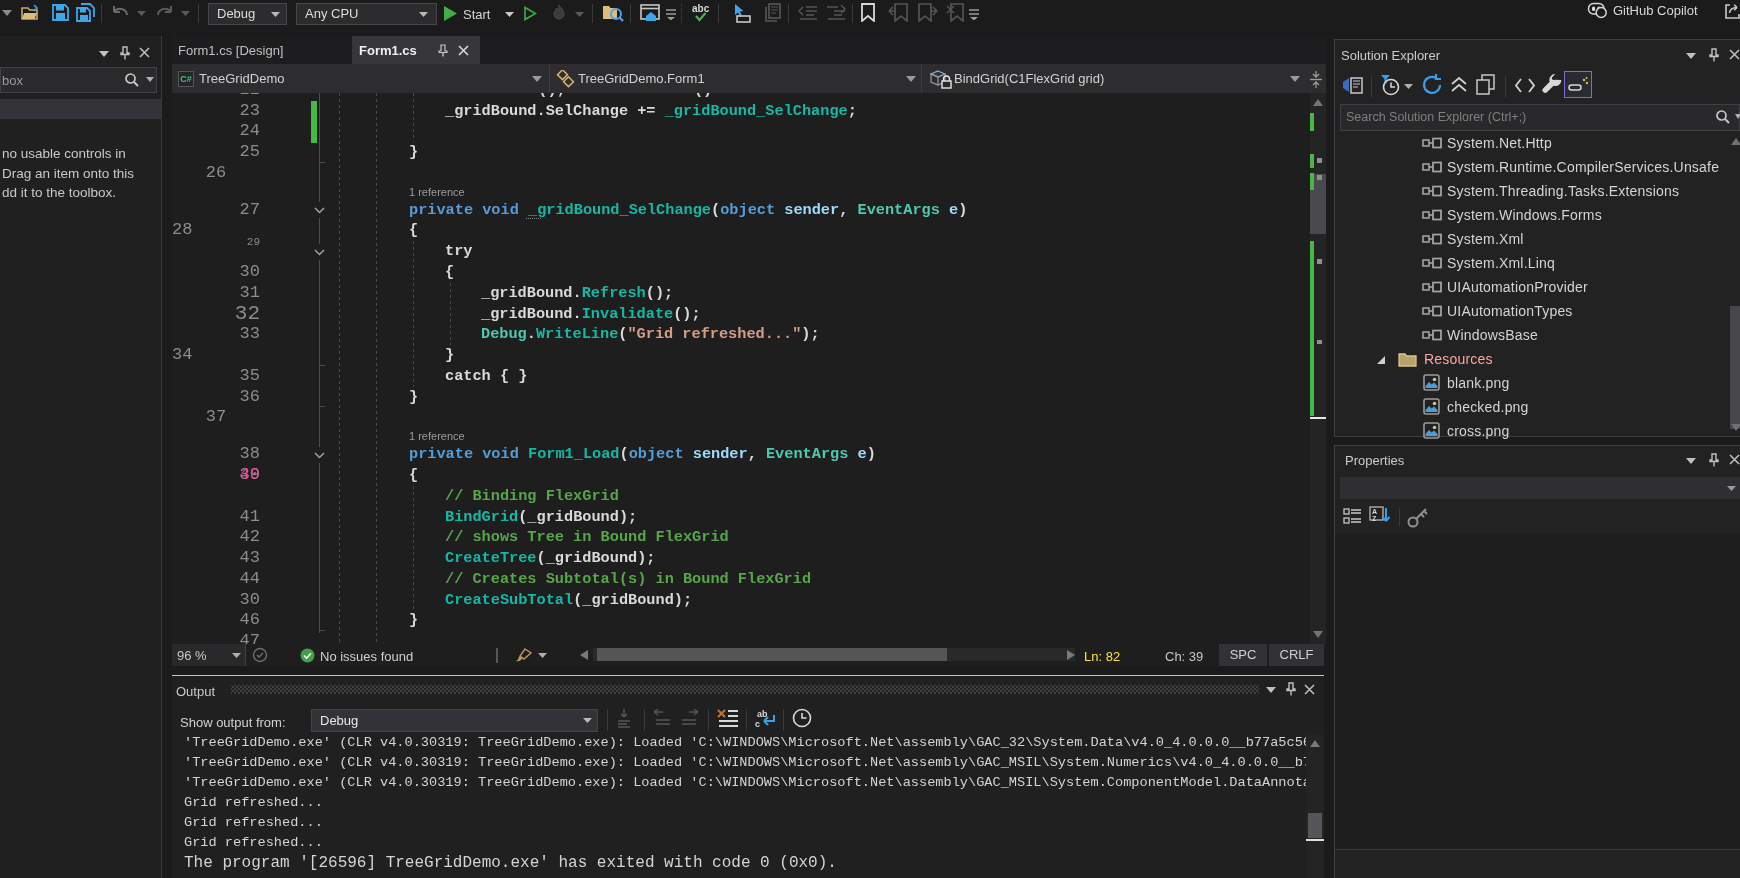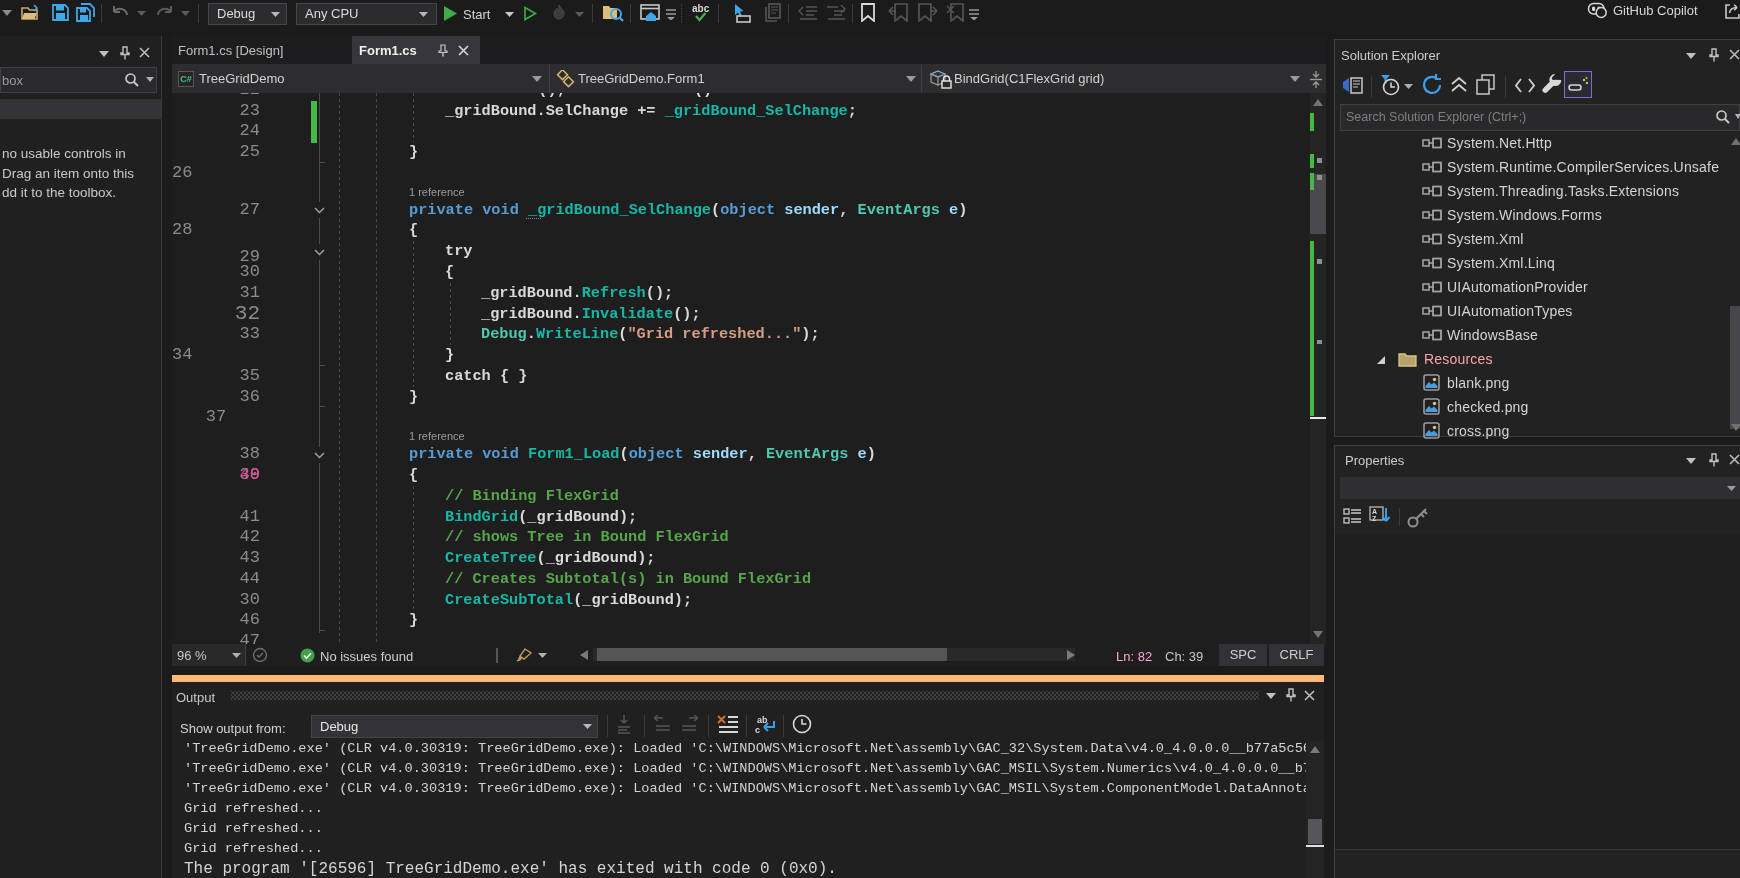--- a/index.html
+++ b/index.html
@@ -217,24 +217,24 @@
     <div class="a" style="left:147px;top:0;width:1px;height:540px;background:#4d4d50"></div>
     <div class="a" style="left:147px;top:68.9px;width:6px;height:1px;background:#4d4d50"></div>
     <div class="a" style="left:147px;top:271.9px;width:6px;height:1px;background:#4d4d50"></div>
     <div class="a" style="left:147px;top:313.4px;width:6px;height:1px;background:#4d4d50"></div>
     <div class="a" style="left:147px;top:537.1px;width:6px;height:1px;background:#4d4d50"></div>
     <div class="a" style="left:139px;top:7.6px;width:6px;height:42px;background:#45b845"></div>
     <div class="a mono" style="left:0;top:-13.2px;width:88px;height:21px;line-height:20.77px;text-align:right;color:#8c8c8c;font-size:17px;font-weight:normal">22</div>
     <div class="a mono" style="left:0;top:7.6px;width:88px;height:21px;line-height:20.77px;text-align:right;color:#8c8c8c;font-size:17px;font-weight:normal">23</div>
     <div class="a mono" style="left:0;top:28.4px;width:88px;height:21px;line-height:20.77px;text-align:right;color:#8c8c8c;font-size:17px;font-weight:normal">24</div>
     <div class="a mono" style="left:0;top:49.1px;width:88px;height:21px;line-height:20.77px;text-align:right;color:#8c8c8c;font-size:17px;font-weight:normal">25</div>
-    <div class="a mono" style="left:0;top:69.9px;width:88px;height:21px;line-height:20.77px;text-align:left;color:#8c8c8c;font-size:17px;font-weight:normal">26</div>
+    <div class="a mono" style="left:0;top:69.9px;width:88px;height:21px;line-height:20.77px;text-align:center;color:#8c8c8c;font-size:17px;font-weight:normal">26</div>
     <div class="a mono" style="left:0;top:106.7px;width:88px;height:21px;line-height:20.77px;text-align:right;color:#8c8c8c;font-size:17px;font-weight:normal">27</div>
     <div class="a mono" style="left:0;top:127.4px;width:88px;height:21px;line-height:20.77px;text-align:left;color:#8c8c8c;font-size:17px;font-weight:normal">28</div>
-    <div class="a mono" style="left:0;top:154px;width:88px;height:21px;line-height:20.77px;text-align:right;color:#8c8c8c;font-size:17px;font-weight:normal">29</div>
+    <div class="a mono" style="left:0;top:139px;width:88px;height:21px;line-height:20.77px;text-align:right;color:#8c8c8c;font-size:11px;font-weight:normal">29</div>
     <div class="a mono" style="left:0;top:169.0px;width:88px;height:21px;line-height:20.77px;text-align:right;color:#8c8c8c;font-size:17px;font-weight:normal">30</div>
     <div class="a mono" style="left:0;top:189.8px;width:88px;height:21px;line-height:20.77px;text-align:right;color:#8c8c8c;font-size:17px;font-weight:normal">31</div>
     <div class="a mono" style="left:0;top:210.5px;width:88px;height:21px;line-height:20.77px;text-align:right;color:#8c8c8c;font-size:21px;font-weight:normal">32</div>
     <div class="a mono" style="left:0;top:231.3px;width:88px;height:21px;line-height:20.77px;text-align:right;color:#8c8c8c;font-size:17px;font-weight:normal">33</div>
     <div class="a mono" style="left:0;top:252.1px;width:88px;height:21px;line-height:20.77px;color:#8c8c8c;font-size:17px;font-weight:normal">34</div>
     <div class="a mono" style="left:0;top:272.8px;width:88px;height:21px;line-height:20.77px;text-align:right;color:#8c8c8c;font-size:17px;font-weight:normal">35</div>
     <div class="a mono" style="left:0;top:293.6px;width:88px;height:21px;line-height:20.77px;text-align:right;color:#8c8c8c;font-size:17px;font-weight:normal">36</div>
     <div class="a mono" style="left:0;top:314.4px;width:88px;height:21px;line-height:20.77px;text-align:center;color:#8c8c8c;font-size:17px;font-weight:normal">37</div>
     <div class="a mono" style="left:0;top:351.1px;width:88px;height:21px;line-height:20.77px;text-align:right;color:#8c8c8c;font-size:17px;font-weight:normal">38</div>
     <div class="a mono" style="left:0;top:371.9px;width:88px;height:21px;line-height:20.77px;text-align:right;color:#8c8c8c;font-size:17px;font-weight:normal">39</div>
@@ -326,26 +326,26 @@
       <path d="M0 0 L9 0 L4.5 5 Z" fill="#b0b0b0"></path>
     </svg>
     <svg class="a" style="left:408px;top:6px" width="8" height="10">
       <path d="M8 0 L8 10 L0 5 Z" fill="#7a7a7e"></path>
     </svg>
     <div class="a" style="left:421px;top:4px;width:482px;height:13px;background:#29292a"></div>
     <div class="a" style="left:425px;top:4px;width:350px;height:13px;background:#555558"></div>
     <svg class="a" style="left:895px;top:6px" width="8" height="10">
       <path d="M0 0 L0 10 L8 5 Z" fill="#7a7a7e"></path>
     </svg>
-    <div class="a ui" style="left:944px;top:5px;color:#f9a8d4">Ln: 82</div>
+    <div class="a ui" style="left:912px;top:5px;color:#fde047">Ln: 82</div>
     <div class="a ui" style="left:993px;top:5px;color:#c8c8c8">Ch: 39</div>
     <div class="a ui" style="left:1047px;top:0;width:48px;height:22px;background:#323236;color:#cfcfcf;text-align:center;line-height:22px">SPC</div>
     <div class="a ui" style="left:1097px;top:0;width:55px;height:22px;background:#323236;color:#cfcfcf;text-align:center;line-height:22px">CRLF</div>
   </div>
-<div class="a" style="left:172px;top:675px;width:1152px;height:203px;background:#202021;border-top:7px solid #fdba74">
+<div class="a" style="left:172px;top:675px;width:1152px;height:203px;background:#202021;border-top:1px solid #fdba74">
     <div class="a ui" style="left:4px;top:8px;color:#c8c8c8">Output</div>
     <div class="a" style="left:59px;top:9px;width:1028px;height:9px;background-image:radial-gradient(circle,#3f3f44 1px,transparent 1.2px),radial-gradient(circle,#3f3f44 1px,transparent 1.2px);background-size:4px 4px,4px 4px;background-position:0 0,2px 2px"></div>
     <svg class="a" style="left:1094px;top:11px" width="10" height="6">
       <path d="M0 0 L10 0 L5 6 Z" fill="#c0c0c0"></path>
     </svg>
     <svg class="a" style="left:1113px;top:6px" width="12" height="15" viewBox="0 0 12 15">
 <path d="M4 1 h4 v6 h2 v1.5 H2 V7 h2 Z M6 8.5 v5" fill="none" stroke="#c0c0c0" stroke-width="1.4"></path>
     </svg>
     <svg class="a" style="left:1132px;top:8px" width="11" height="11">
       <path d="M1 1 L10 10 M10 1 L1 10" stroke="#c0c0c0" stroke-width="1.5"></path>

